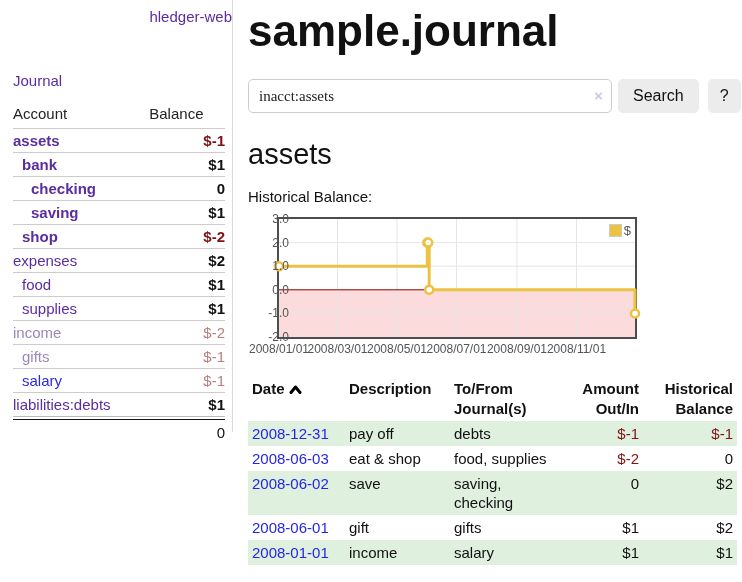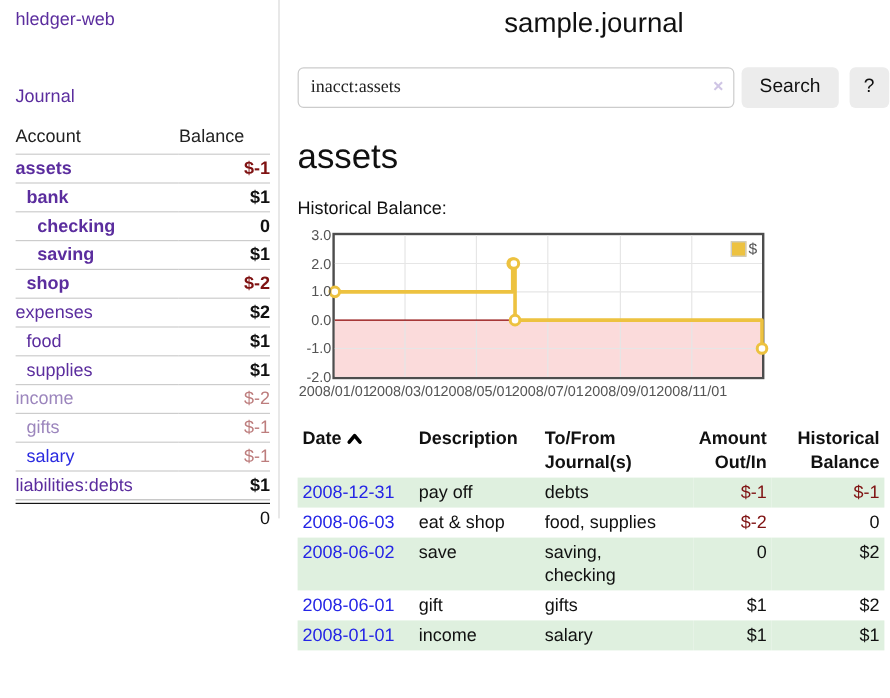--- a/index.html
+++ b/index.html
@@ -6,59 +6,59 @@
   body {
     width:742px; height:582px; overflow:hidden; background:#fff;
     font-family:"Liberation Sans", sans-serif; color:#111;
     position:relative;
   }
   a { text-decoration:none; cursor:pointer; }
 
   
   .sidebar { position:absolute; left:0; top:0; width:219px; padding:8px 0 0 13px; }
   .vdivider { position:absolute; left:232px; top:0; width:1px; height:432px; background:#d9d9d9; }
-  .brand { display:block; color:#5b2d9e; font-size:15px; }
+  .brand { display:block; color:#5b2d9e; font-size:15px;text-align:right; }
   .journal-link { display:block; margin-top:47px; color:#5b2d9e; font-size:15px; }
   .acct-table { width:212px; border-collapse:collapse; font-size:15px; margin-top:14px; }
   .acct-table th { font-weight:400; color:#222; text-align:left; padding:2px 0 6px; }
   .acct-table td { border-top:1px solid #ccc; padding:2px 0; line-height:19px; }
   .acct-link { color:#5b2d9e; }
   .b { font-weight:bold; }
   .faded { color:#9c86bd; }
   .blue { color:#2b2be0; }
   .neg { color:#7f1212; }
   .fadedneg { color:#bd7d7d; }
   .ar { text-align:right; }
   .al { text-align:left; }
   .acct-total { width:212px; border-top:1px solid #bbb; padding-top:2px; font-size:15px; }
   .acct-total > div { border-top:1px solid #151515; text-align:right; padding-top:3px; line-height:19px; }
 
   
   .main { position:absolute; left:248px; top:0; width:494px; }
-  h1.title { font-size:23px; font-weight:400; margin:6px 0 0; letter-spacing:0;text-align:center; }
+  h1.title { font-size:44px; font-weight:700; margin:6px 0 0; letter-spacing:0; }
   .search-row { margin-top:23px; display:flex; align-items:center; }
   .search-wrap { position:relative; width:364px; }
   .search-wrap input {
     width:100%; box-sizing:border-box; height:34px; border:1px solid #ccc; border-radius:5px;
     padding:6px 30px 6px 10px; font-size:15px; color:#222; font-family:Liberation Serif, serif; outline:none;
   }
   .clear-x { position:absolute; right:9px; top:8px; color:#cfc5e5; font-weight:bold; font-size:15px; }
   .btn {
     margin-left:6px; height:34px; background:#ececec; border:none; border-radius:5px;
     font-size:16px; color:#111; padding:0 15px; font-family:inherit; cursor:pointer;
   }
   .btn-help { margin-left:9px; padding:0 12px; }
   h2.acct-title { font-size:29px; font-weight:500; margin:25px 0 0; }
   .chart-label { font-weight:normal; font-size:15px; margin-top:17px; }
 
   
   .chart { position:relative; width:394px; height:144px; margin-top:12px; }
   .plot { position:absolute; left:29px; top:0; width:356px; height:118px; border:2px solid #4d4d4d; background:#fff; }
   .plot svg { overflow:visible; display:block; }
-  .ylab { position:absolute; left:3px; width:25px; text-align:right; font-size:12px; color:#545454; line-height:13px; }
+  .ylab { position:absolute; left:16px; width:25px; text-align:right; font-size:12px; color:#545454; line-height:13px; }
   .xlab { position:absolute; top:125px; font-size:12px; color:#545454; white-space:nowrap; transform:translateX(-50%); }
   .legend { position:absolute; right:4px; top:4px; display:flex; align-items:center; font-size:13px; color:#545454; }
   .swatch { width:13px; height:13px; border:1px solid #ccc; margin-right:2px; box-sizing:border-box; }
 
   
   .reg-table { border-collapse:collapse; width:489px; margin-top:16px; font-size:15px; table-layout:fixed; }
   .reg-table th { font-weight:bold; padding:2px 4px; line-height:20px; vertical-align:top; }
   .reg-table td { padding:3px 4px; line-height:19px; vertical-align:top; }
   .reg-table tbody tr:nth-child(odd) { background:#dff0df; }
   .reg-table td.wrap { white-space:pre-line; }

